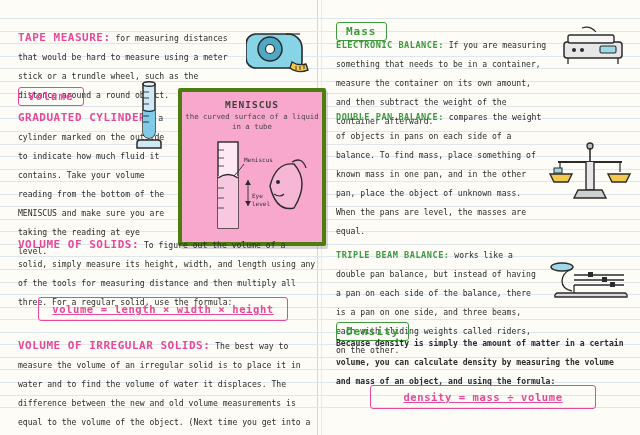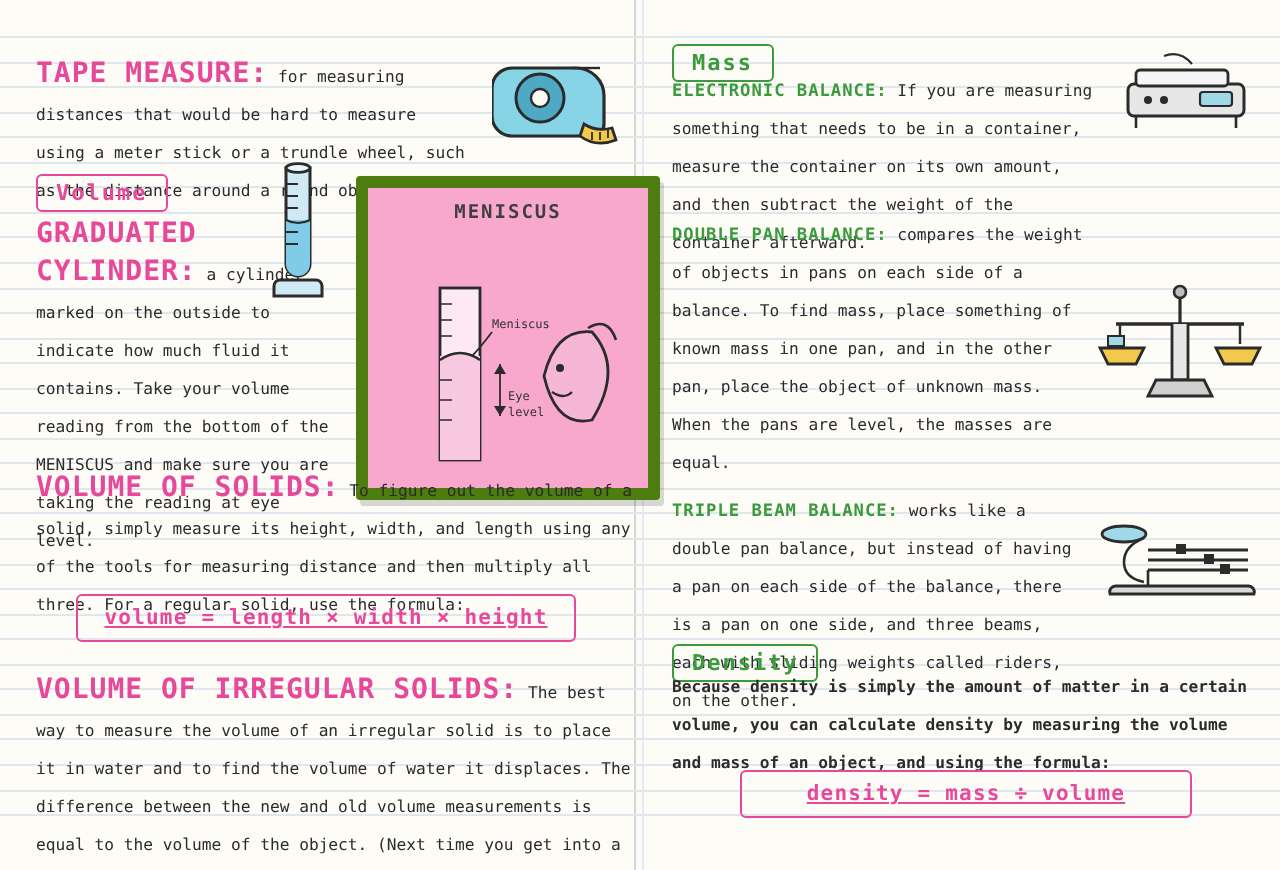--- a/index.html
+++ b/index.html
@@ -18,21 +18,21 @@
 
   .page{position:absolute;left:0;top:0;width:640px;height:435px;z-index:2;}
 
   .col{position:absolute;top:0;width:300px;}
   .left{left:18px;}
   .right{left:336px;}
 
   
   .h-pink{
     color:#e8489a;font-weight:bold;letter-spacing:.5px;
-    font-size:14px;line-height:12px;
+    font-size:11px;line-height:12px;
   }
   .h-green{
     color:#3c9a3c;font-weight:bold;letter-spacing:.5px;
     font-size:8.6px;line-height:12px;
   }
   .body{
     color:#2b2b2b;font-size:8.1px;line-height:12.6px;
     font-family:"DejaVu Sans Mono", monospace;
   }
 
@@ -48,21 +48,21 @@
 
   .formula{
     border:1.6px solid #e8489a;border-radius:3px;
     color:#e8489a;font-weight:bold;font-size:10.5px;letter-spacing:.6px;
     text-align:center;padding:5px 4px;text-decoration:underline;
   }
 
   
   .meniscus-card{
     position:absolute;left:160px;top:88px;width:140px;height:150px;
-    background:#f9a8cd;border:6px solid #4d7c0f;border-radius:2px;
+    background:#f9a8cd;border:4px solid #4d7c0f;border-radius:2px;
     box-shadow:2px 3px 0 rgba(0,0,0,.15);
   }
   .mc-title{
     text-align:center;color:#3f3f3f;font-weight:bold;font-size:9.5px;
     letter-spacing:1px;margin-top:7px;
   }
   .mc-sub{
     text-align:center;color:#4a4a4a;font-size:7.4px;line-height:9.5px;margin-top:2px;
   }
   .mc-svg{position:absolute;left:0;top:44px;}
@@ -140,20 +140,21 @@
       <path d="M13 4 h12 v48 a6 6 0 0 1 -12 0 z" fill="#cfe9f5" stroke="#2b2b2b" stroke-width="1.5"></path>
       <path d="M13 30 h12 v22 a6 6 0 0 1 -12 0 z" fill="#7fcbe8" stroke="none"></path>
       <path d="M13 30 q6 3 12 0" stroke="#2b2b2b" stroke-width="1.1" fill="none"></path>
       <path d="M13 12 h6 M13 18 h6 M13 24 h6 M13 36 h6 M13 42 h6" stroke="#2b2b2b" stroke-width="0.9"></path>
       <ellipse cx="19" cy="4" rx="6" ry="2.2" fill="#e8f6fc" stroke="#2b2b2b" stroke-width="1.4"></ellipse>
       <path d="M10 60 h18 a3 3 0 0 1 3 3 v5 h-24 v-5 a3 3 0 0 1 3 -3 z" fill="#cfe9f5" stroke="#2b2b2b" stroke-width="1.5"></path>
     </svg>
 
     <div class="meniscus-card">
       <div class="mc-title">MENISCUS</div>
+      <div class="mc-sub">the curved surface of a liquid in a tube</div>
       <svg class="mc-svg" width="140" height="106" viewBox="0 0 140 106">
 
         <rect x="36" y="6" width="20" height="86" fill="#fde9f3" stroke="#2b2b2b" stroke-width="1.4"></rect>
         <rect x="36" y="40" width="20" height="52" fill="#f8c8e0" stroke="none"></rect>
         <path d="M36 42 q10 -7 20 0" fill="#f8c8e0" stroke="#2b2b2b" stroke-width="1.3"></path>
         <path d="M36 14 h6 M36 22 h6 M36 30 h6 M36 52 h6 M36 62 h6 M36 72 h6" stroke="#2b2b2b" stroke-width="0.8"></path>
 
         <text class="tinylabel" x="62" y="26">Meniscus</text>
         <path d="M62 28 q-6 8 -10 12" stroke="#2b2b2b" stroke-width="0.9" fill="none"></path>
 

